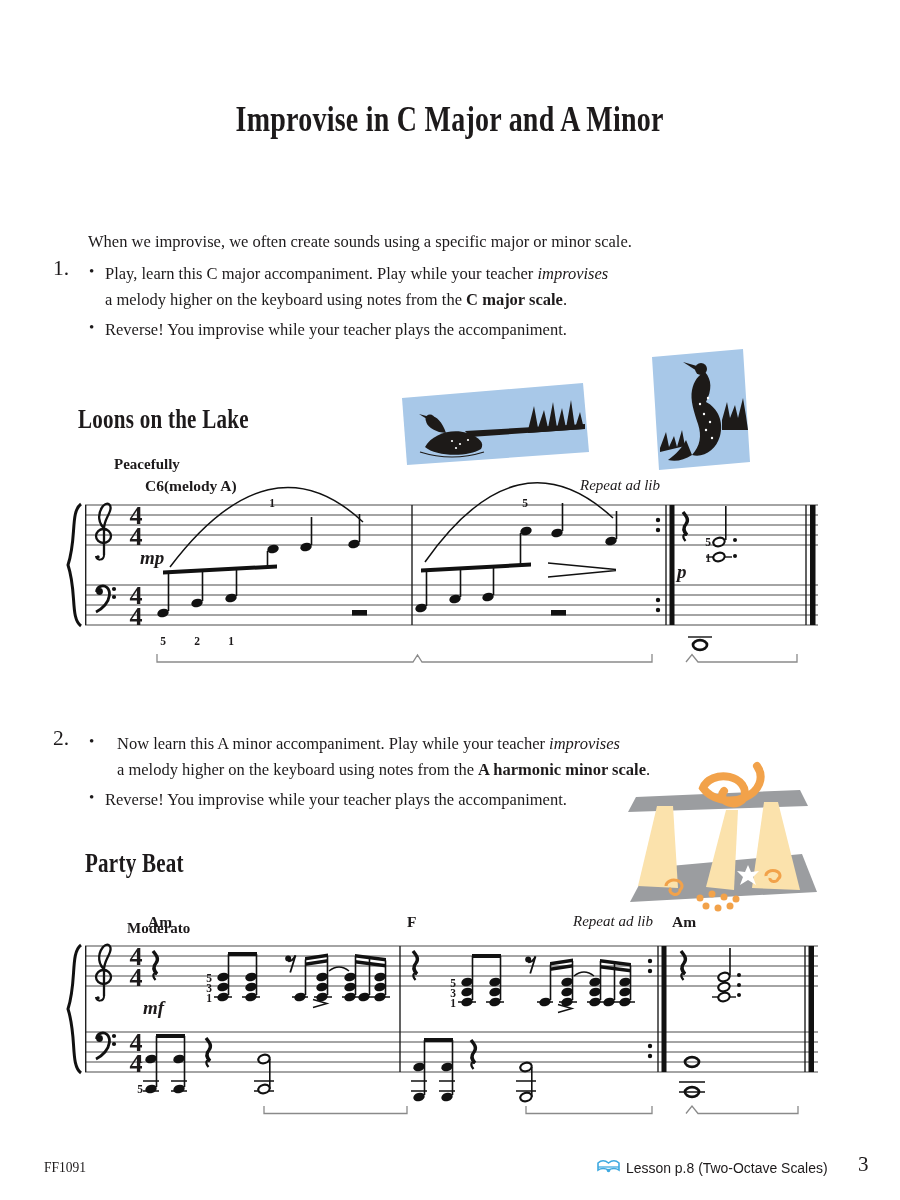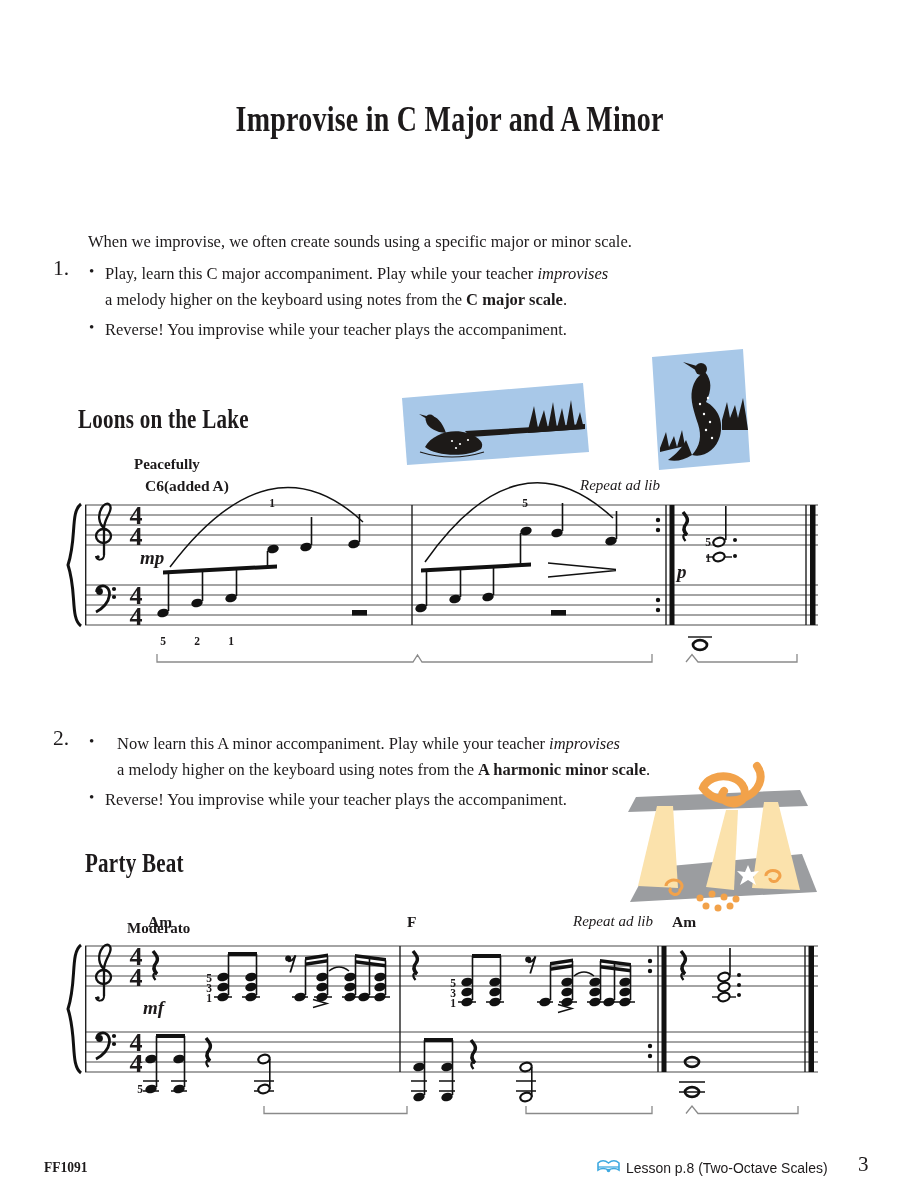--- a/index.html
+++ b/index.html
@@ -43,22 +43,22 @@
 <div class="abs item-num" style="left:53px;top:256px;">1.</div>
 <div class="bullet" style="left:89px;top:263px;">•</div>
 <div class="abs body-text" style="left:105px;top:261px;width:600px;">
   <span>Play, learn this C major accompaniment. Play while your teacher </span><em>improvises</em><br>
   <span>a melody higher on the keyboard using notes from the </span><strong>C major scale</strong><span>.</span>
 </div>
 <div class="bullet" style="left:89px;top:319px;">•</div>
 <div class="abs body-text" style="left:105px;top:317px;width:600px;">Reverse! You improvise while your teacher plays the accompaniment.</div>
 
 <div class="abs" style="left:78px;top:404px;"><span class="condensed piece-heading">Loons on the Lake</span></div>
-<div class="abs tempo" style="left:134px;top:456px;">Peacefully</div>
-<div class="abs chord" style="left:145px;top:477px;">C6(added A)</div>
+<div class="abs tempo" style="left:114px;top:456px;">Peacefully</div>
+<div class="abs chord" style="left:145px;top:477px;">C6(melody A)</div>
 <div class="abs adlib" style="left:580px;top:477px;">Repeat ad lib</div>
 
 <svg class="abs" style="left:393px;top:343px;" width="368" height="132" viewBox="393 343 368 132">
   <g>
     <polygon points="402,398 583,383 589,452 407,465" fill="#A8C8E8"></polygon>
     <g fill="#1d1a18">
       <polygon points="465,431 585,424 585,429 470,437"></polygon>
       <path d="M528,430 L534,406 L538,428 L544,410 L548,428 L553,402 L557,428 L562,408 L566,428 L571,400 L575,428 L580,412 L584,429 L528,433 Z"></path>
       <path d="M425,447 C432,434 452,428 467,433 C479,437 485,443 481,449 C469,457 436,457 425,447 Z"></path>
       <path d="M446,433 C441,418 431,412 427,419 C424,424 431,429 439,432 Z"></path>
@@ -384,20 +384,20 @@
     <use href="#wnh" transform="translate(692,1092)"></use>
   </g>
 
   <g>
     <path class="ped" d="M264,1106 V1113.5 H407 V1106"></path>
     <path class="ped" d="M526,1106 V1113.5 H652 V1106"></path>
     <path class="ped" d="M686,1113.5 L692,1106 L698,1113.5 H798 V1106"></path>
   </g>
 </svg>
 
-<div class="abs" style="left:44px;top:1158px;font-weight:bold;"><span class="footer-cat">FF1091</span></div>
+<div class="abs" style="left:44px;top:1158px;"><span class="footer-cat">FF1091</span></div>
 <svg class="abs" style="left:596px;top:1157px;" width="26" height="20" viewBox="0 0 26 20">
   <path d="M2,6 Q7,1.5 12.5,6 Q18,1.5 23,6 L23,13 Q18,10 12.5,13 Q7,10 2,13 Z" fill="none" stroke="#3FA9E0" stroke-width="1.6"></path>
   <path d="M2,10 H23" stroke="#3FA9E0" stroke-width="1.3" fill="none"></path>
   <circle cx="12.5" cy="13.5" r="1.8" fill="#3FA9E0"></circle>
 </svg>
 <div class="abs" style="left:626px;top:1159px;"><span class="footer-ref">Lesson p.8 (Two-Octave Scales)</span></div>
 <div class="abs pagenum" style="left:858px;top:1152px;">3</div>
 
 </body></html>

